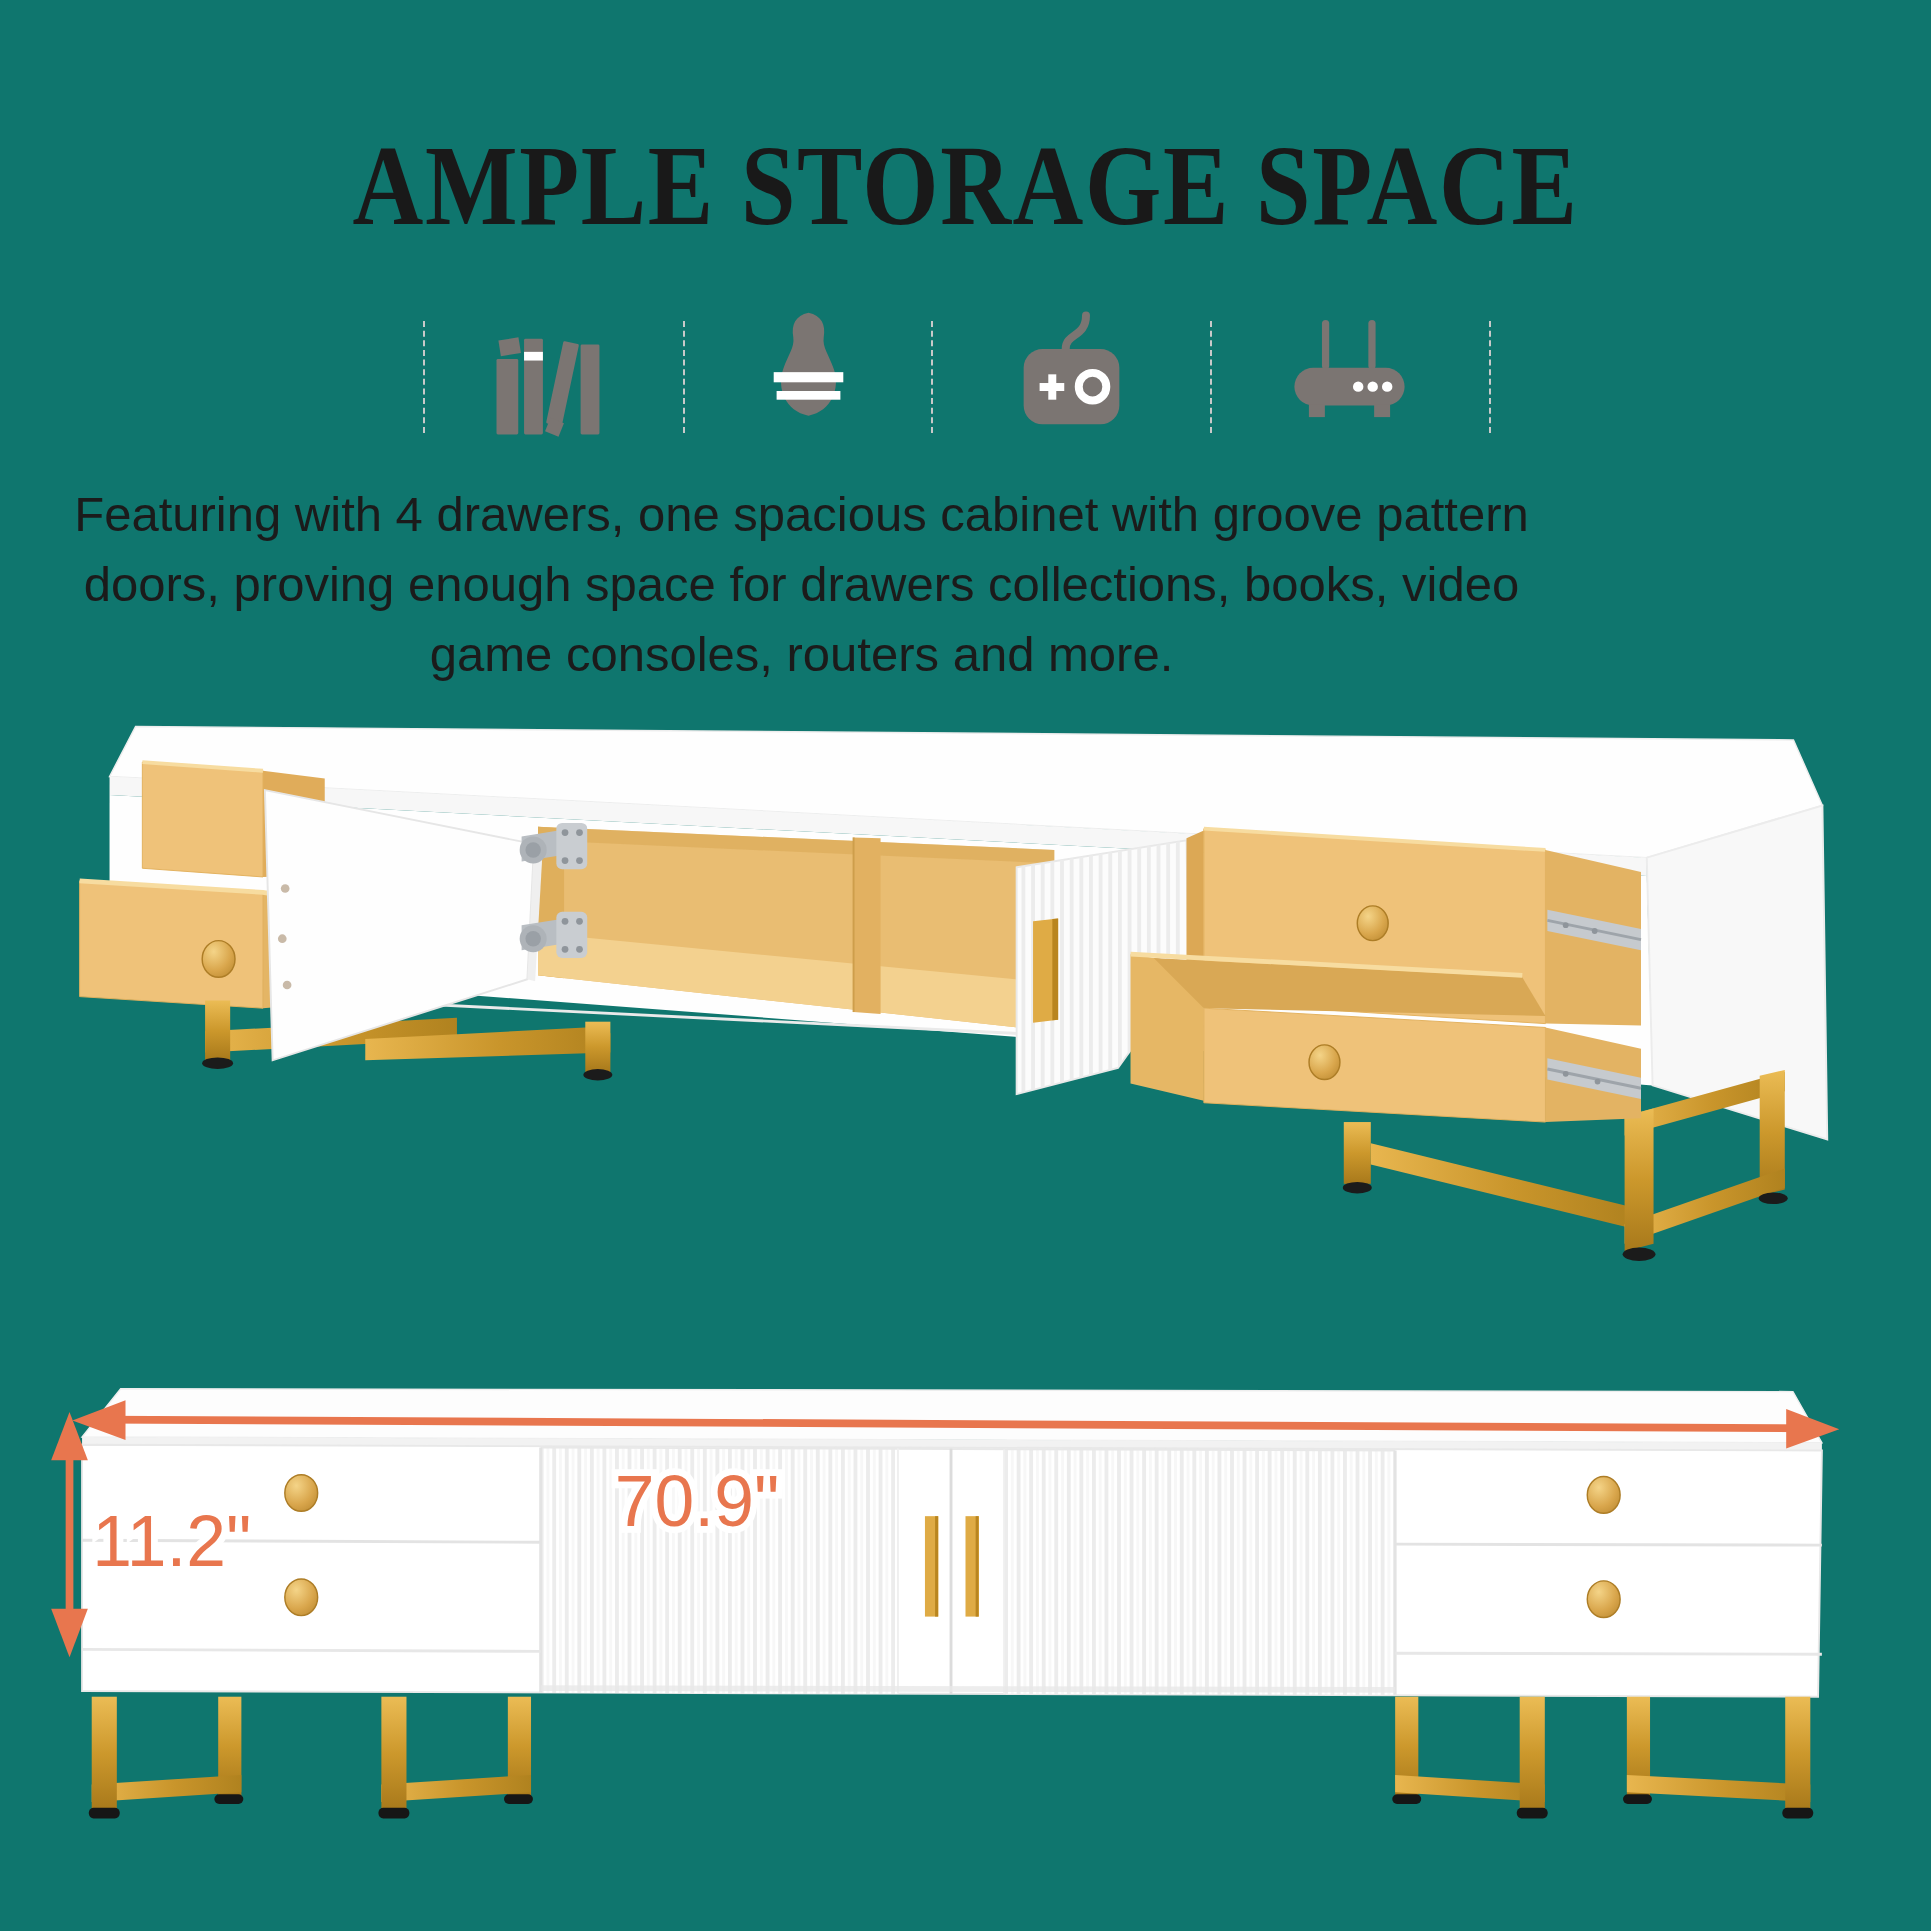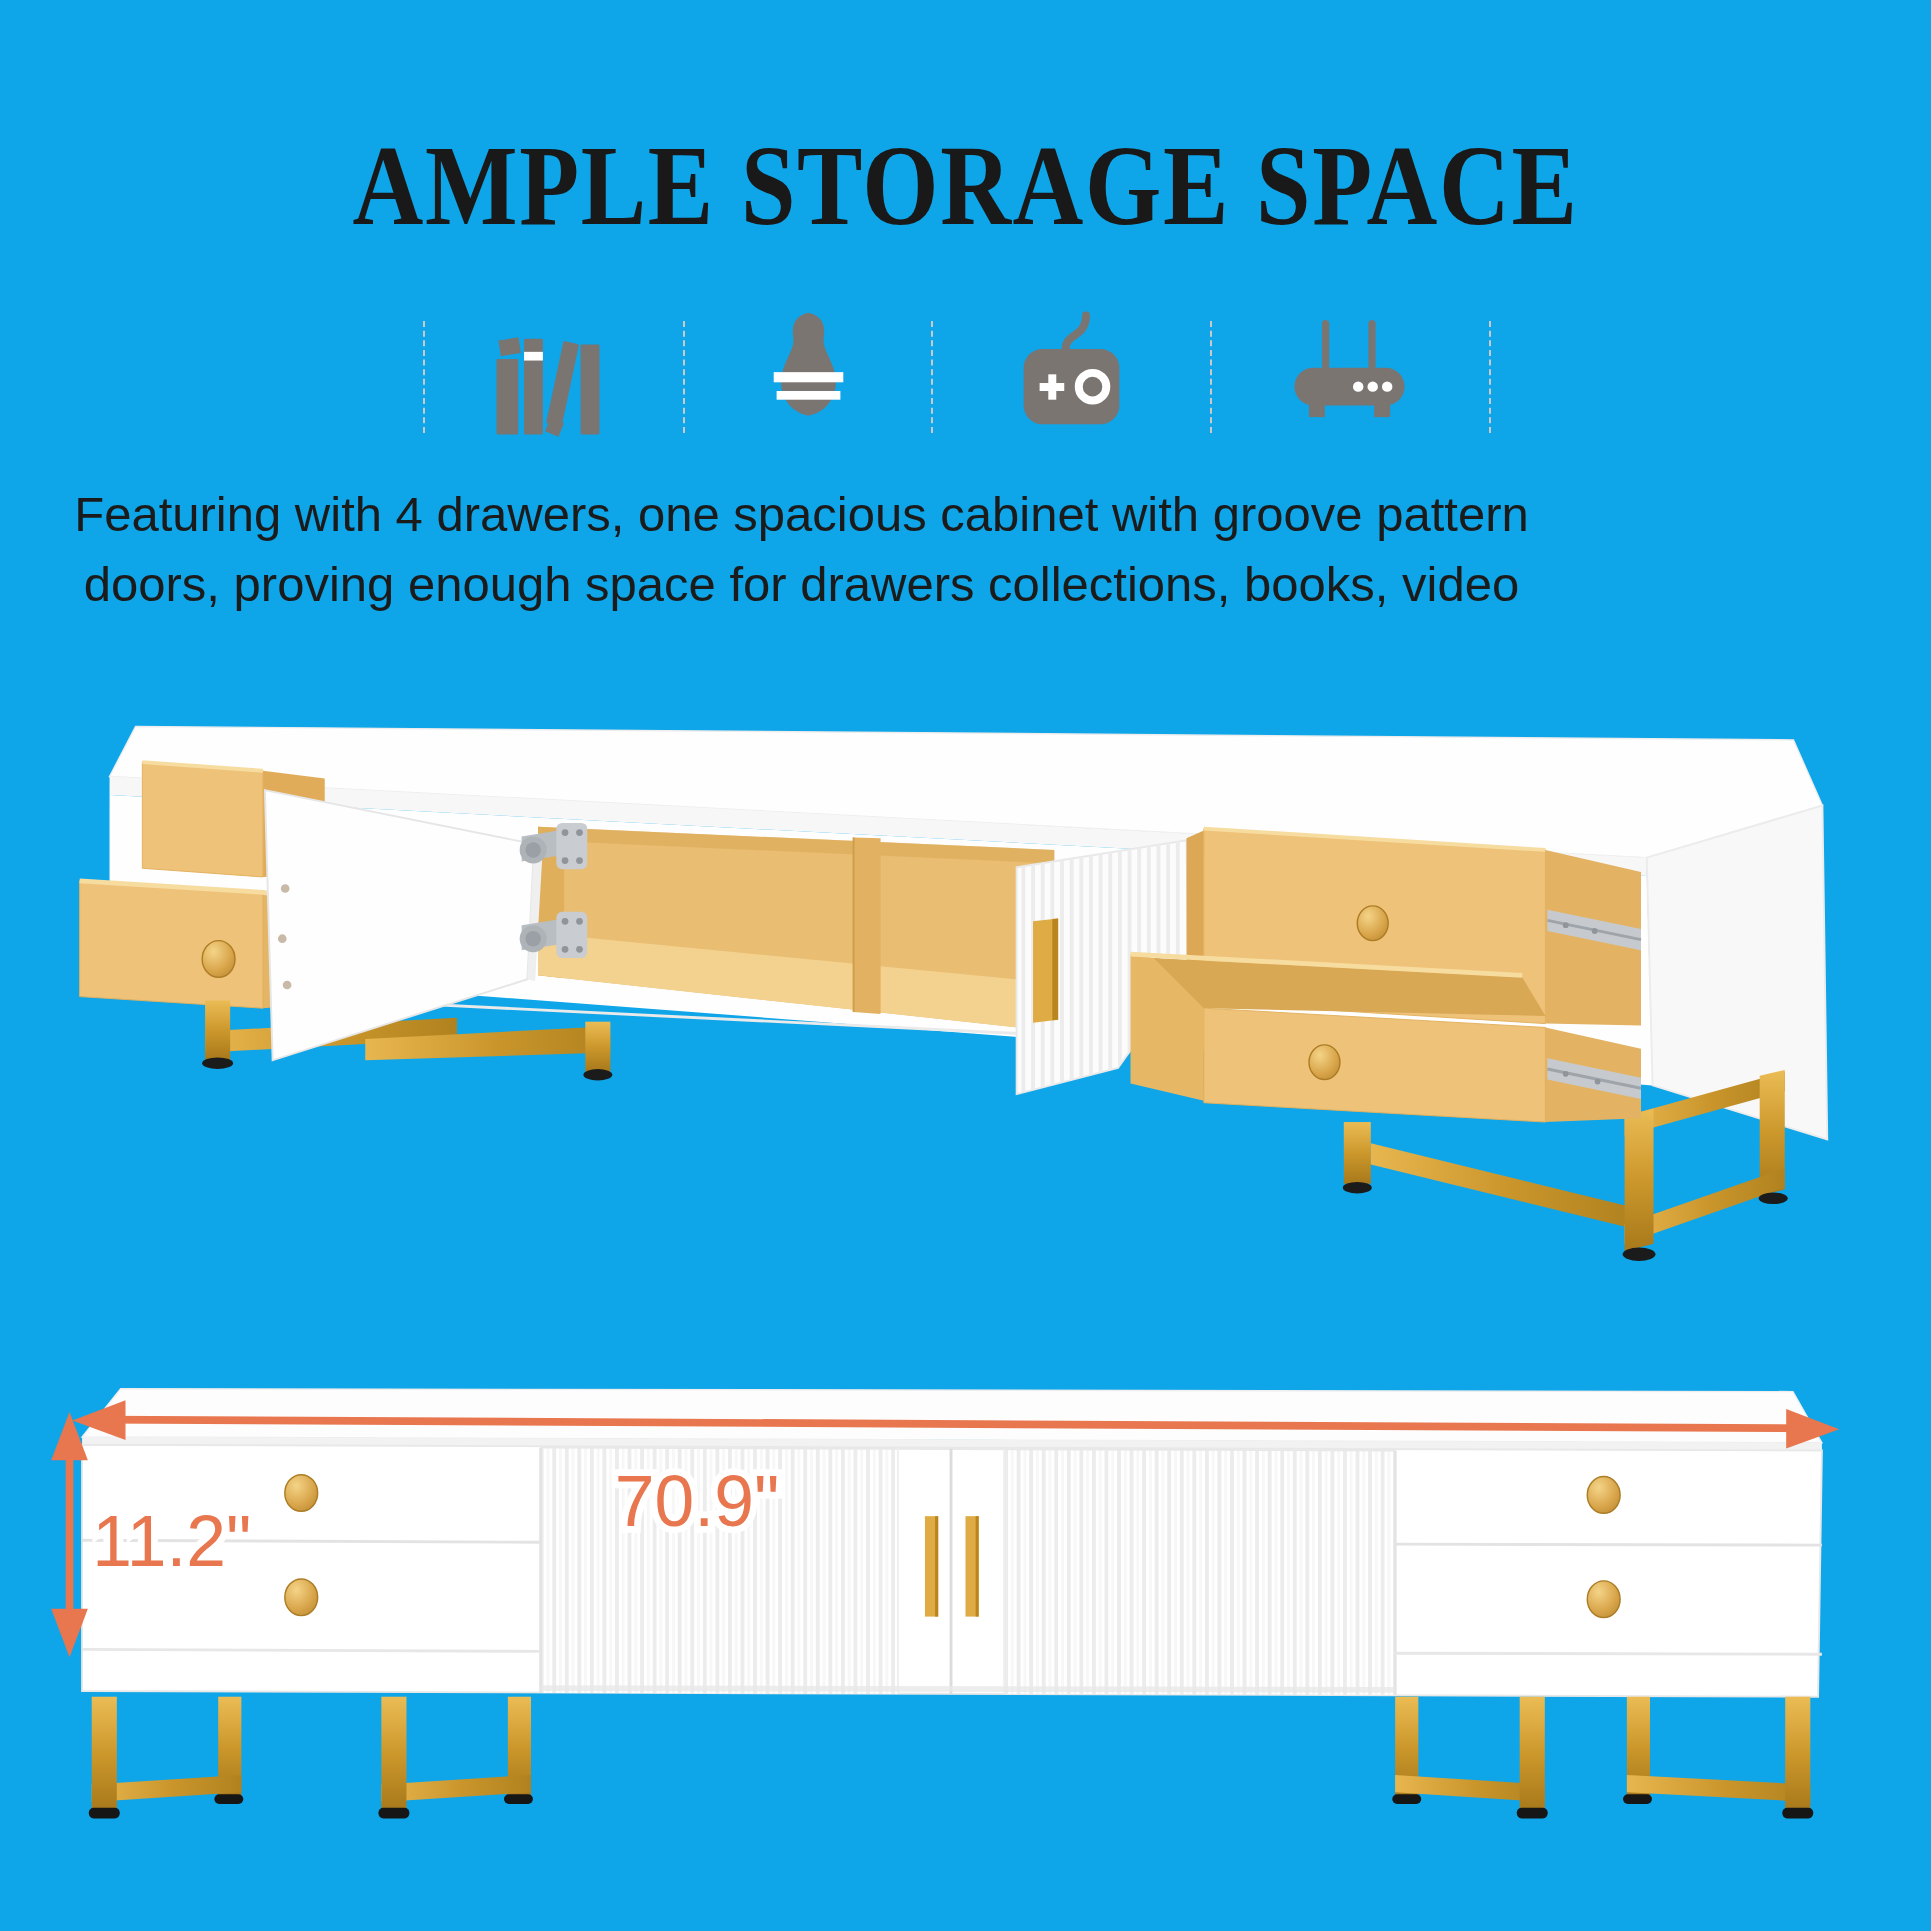--- a/index.html
+++ b/index.html
@@ -1,16 +1,16 @@
 <!DOCTYPE html>
 <html style="--accent-orange: #E8764E; --gold: #C9952B; --gold-light: #E8B64F; --gold-dark: #A8791B; --drawer-yellow: #EFC279; --drawer-yellow-side: #E3B363; --interior-yellow: #E9BD72; --interior-floor: #F3D18F; --icon-gray: #7B7572; --text-black: #1B1B1B;"><head>
 <meta charset="utf-8">
 <style>
   html,body{margin:0;padding:0;background:#fff;}
-  #page{position:relative;width:1931px;height:1931px;background:#0ea5e9;overflow:hidden;
+  #page{position:relative;width:1931px;height:1931px;background:#0f766e;overflow:hidden;
         font-family:"Liberation Sans",sans-serif;color:var(--text-black,#1b1b1b);}
   
   .title{position:absolute;top:120px;left:0;width:1931px;text-align:center;
          font-family:"Liberation Serif",serif;font-weight:600;font-size:114px;
          letter-spacing:1.9px;color:#191919;transform:scaleX(.86);transform-origin:center;
          white-space:nowrap;}
   
   .sep{position:absolute;top:321px;height:112px;width:0;border-left:2.9px dashed #c9c9c9;}
   .icon-box{position:absolute;top:304px;width:145px;height:145px;display:flex;
             align-items:center;justify-content:center;}
@@ -76,20 +76,21 @@
         <circle cx="66" cy="57" r="3.6" fill="#fff"></circle>
         <circle cx="76" cy="57" r="3.6" fill="#fff"></circle>
       <rect x="22" y="69" width="11" height="9"></rect>
         <rect x="67" y="69" width="11" height="9"></rect>
     </svg>
   </div>
 
   <div class="desc">
     <div>Featuring with 4 drawers, one spacious cabinet with groove pattern</div>
     <div>doors, proving enough space for drawers collections, books, video</div>
+    <div>game consoles, routers and more.</div>
   </div>
 
   <svg id="fig-top" class="fig" viewBox="0 735 2000 600">
     <defs>
       <linearGradient id="gv" x1="0" y1="0" x2="0" y2="1">
         <stop offset="0" stop-color="#EBBC55"></stop>
           <stop offset=".5" stop-color="#CC982C"></stop>
           <stop offset="1" stop-color="#A8791B"></stop>
       </linearGradient>
       <linearGradient id="gh" x1="0" y1="0" x2="1" y2="0">

